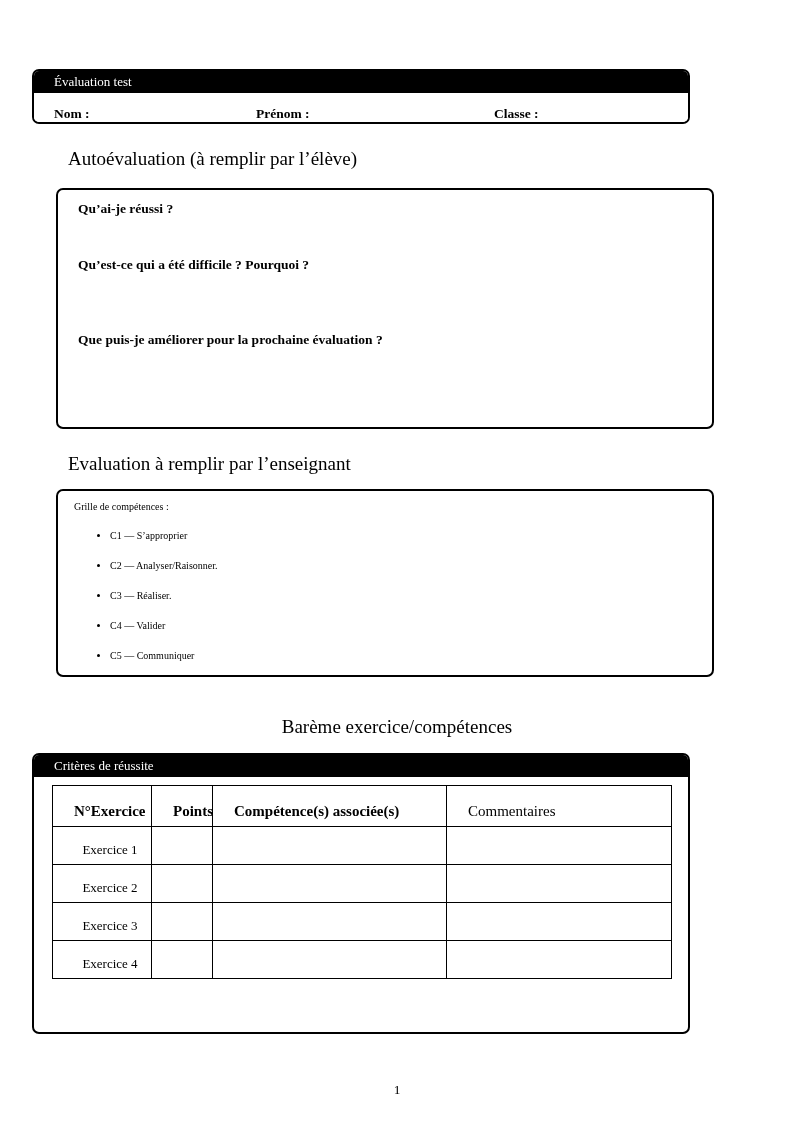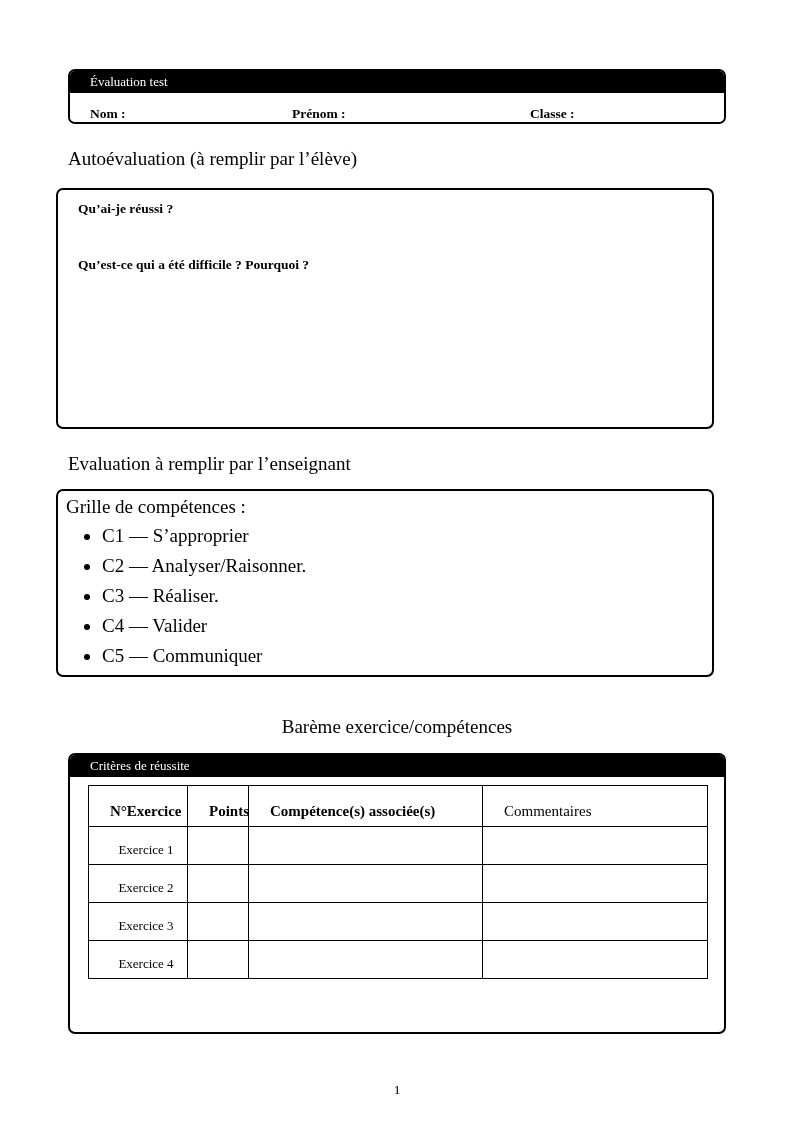--- a/index.html
+++ b/index.html
@@ -9,21 +9,21 @@
     width:794px; height:1123px;
     margin:0 auto;
     background:#ffffff;
     font-family:"Liberation Serif","DejaVu Serif",serif;
     color:#000000;
     overflow:hidden;
   }
 
   
   .titled-box {
-    margin-left:68px; width:658px;
+    margin-left:32px; width:658px;
     border:2px solid #000; border-radius:7px;
     overflow:hidden; background:#fff;
   }
   .box-bar {
     background:#000; color:#fff;
     height:22px; line-height:22px;
     padding-left:20px;
     font-size:13px;
   }
 
@@ -49,21 +49,21 @@
   .plain-box {
     margin-left:56px; width:658px;
     border:2px solid #000; border-radius:7px;
     background:#fff;
   }
   .self-eval-box { margin-top:17px; height:241px; padding:11px 20px; }
   .question { font-weight:bold; font-size:13.5px; line-height:16px; }
   .q2 { margin-top:40px; }
   .q3 { margin-top:59px; }
 
-  .teacher-box { margin-top:13px; height:188px; padding:8px 8px; font-size:19px; }
+  .teacher-box { margin-top:13px; height:188px; padding:8px 16px; font-size:10px; }
   .grid-label { line-height:16px; }
   .competence-list { margin-top:13px; padding-left:36px; list-style:disc; }
   .competence-list li { line-height:16px; margin-bottom:14px; }
 
   
   .criteria-box { margin-top:14px; height:281px; }
   .criteria-body { padding:8px 18px 0 18px; }
   .bareme-table {
     border-collapse:collapse; table-layout:fixed;
     width:619px; font-size:13px;
@@ -102,20 +102,21 @@
       <span class="field-label f2">Prénom :</span>
       <span class="field-label f3">Classe :</span>
     </div>
   </div>
 
   <div class="section-heading h-autoeval">Autoévaluation (à remplir par l’élève)</div>
 
   <div class="plain-box self-eval-box">
     <div class="question q1">Qu’ai-je réussi ?</div>
     <div class="question q2">Qu’est-ce qui a été difficile ? Pourquoi ?</div>
+    <div class="question q3">Que puis-je améliorer pour la prochaine évaluation ?</div>
   </div>
 
   <div class="section-heading h-enseignant">Evaluation à remplir par l’enseignant</div>
 
   <div class="plain-box teacher-box">
     <div class="grid-label">Grille de compétences :</div>
     <ul class="competence-list">
       <li>C1 — S’approprier</li>
       <li>C2 — Analyser/Raisonner.</li>
       <li>C3 — Réaliser.</li>

